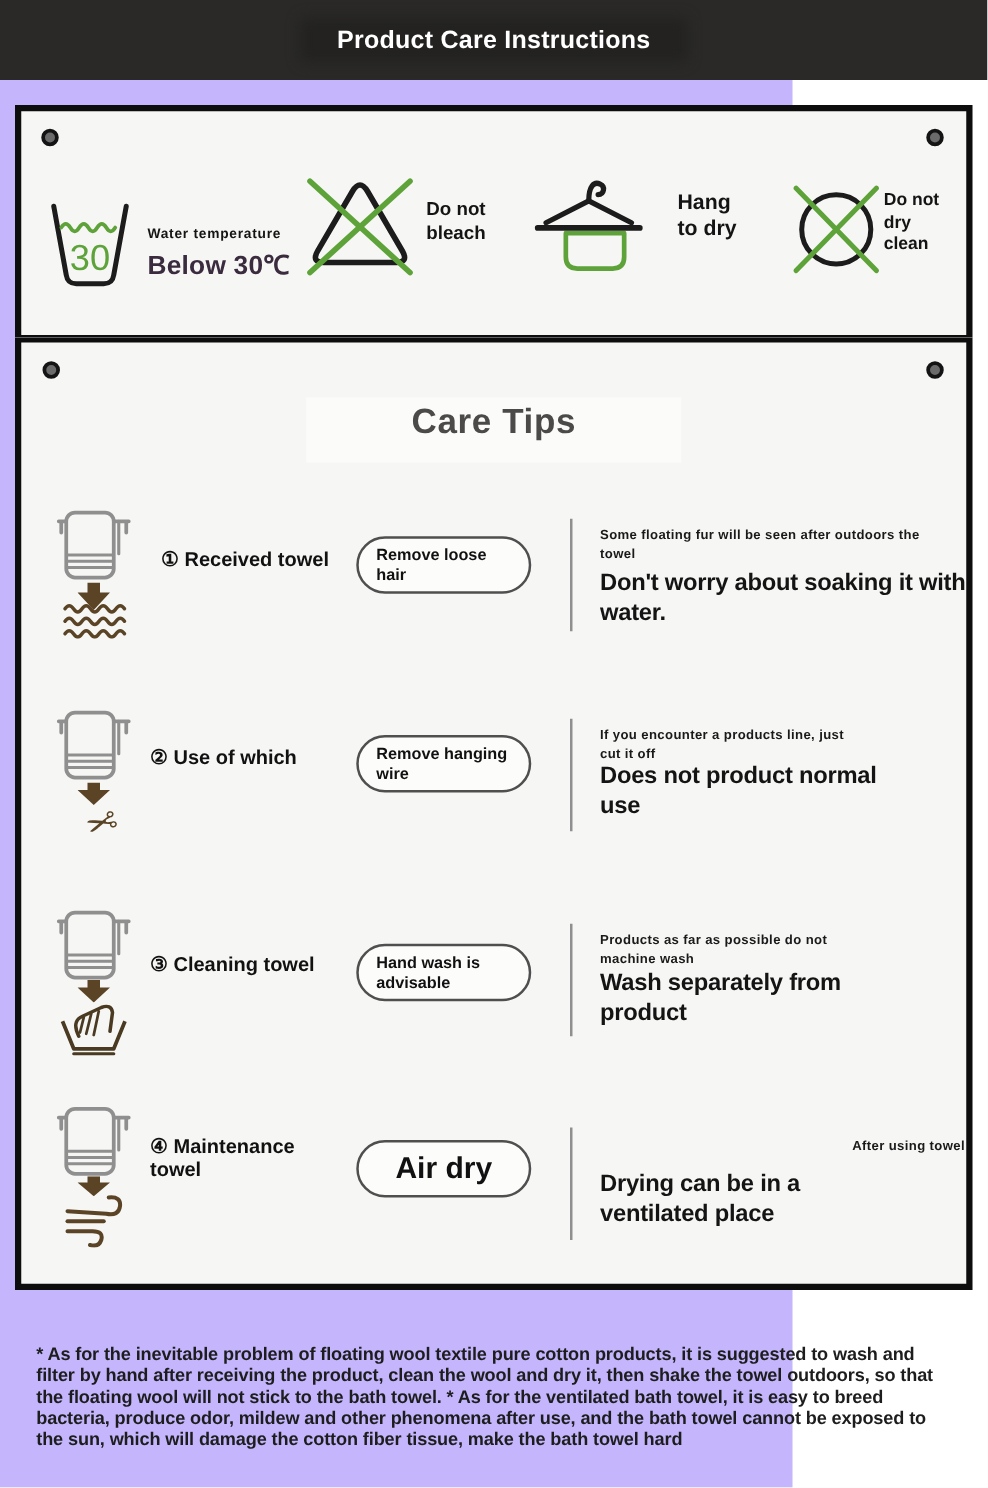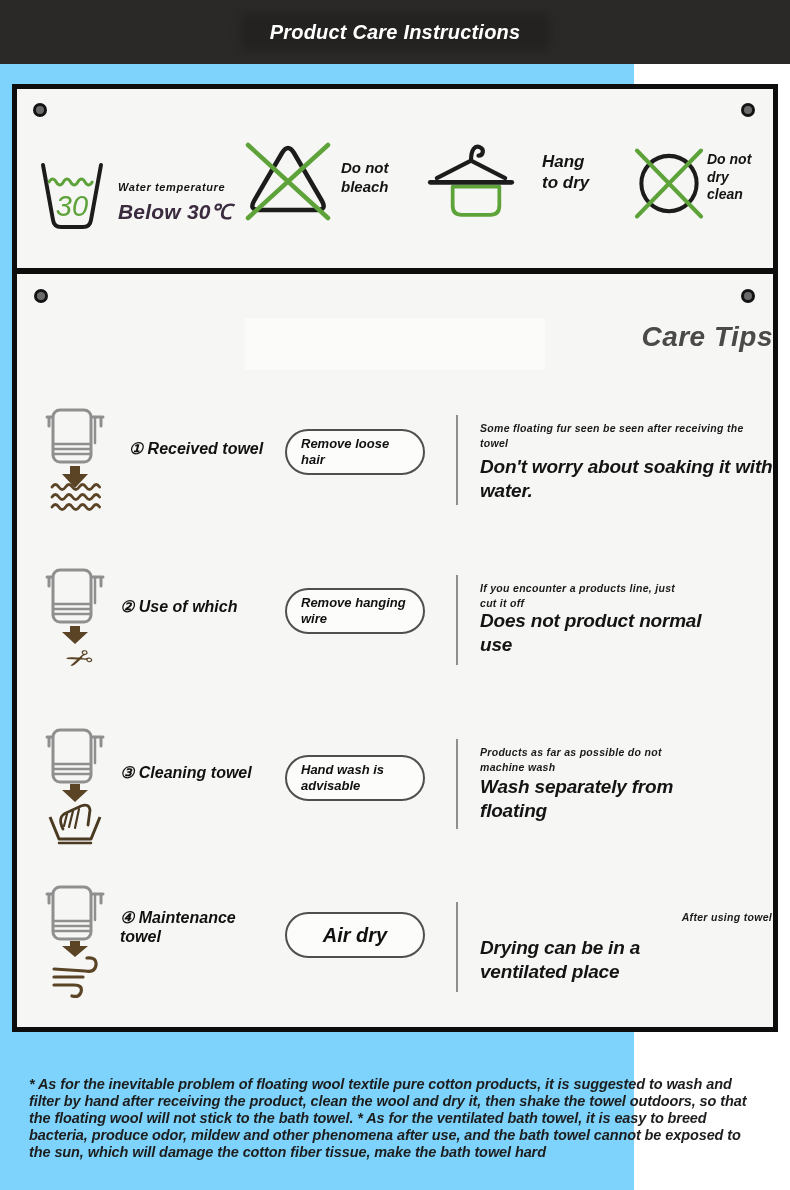--- a/index.html
+++ b/index.html
@@ -1,18 +1,18 @@
 <!DOCTYPE html>
 <html><head>
 <meta charset="utf-8">
 <style>
   * { margin:0; padding:0; box-sizing:border-box; }
   html,body { background:#ffffff; }
   body { width:790px; height:1190px; font-family:"Liberation Sans", sans-serif; position:relative; overflow:hidden; }
-  .page { position:absolute; left:0; top:0; width:634px; height:1190px; background:#7dd3fc;font-style:italic; }
+  .page { position:absolute; left:0; top:0; width:634px; height:1190px; background:#c4b5fd; }
 
   
   .topbar { position:absolute; left:0; top:0; width:790px; height:64px; background:#2a2928; display:flex; align-items:center; justify-content:center; }
   .topbar .ghost { position:absolute; left:50%; top:14px; transform:translateX(-50%); width:310px; height:36px; background:#232221; filter:blur(5px); border-radius:4px; }
   .topbar h1 { position:relative; color:#ffffff; font-size:20px; font-weight:700; letter-spacing:0.2px; }
 
   
   .panel { position:absolute; left:12px; width:766px; background:#f6f6f4; border:5px solid #0d0d0d; }
   .panel1 { top:84px; height:186px; border-bottom-width:2px; }
   .panel2 { top:270px; height:762px; border-top-width:4px; }
@@ -20,28 +20,28 @@
 
   .abs { position:absolute; }
 
   
   .sym-small-label { font-size:11px; font-weight:700; color:#141414; letter-spacing:0.6px; }
   .sym-big-label { font-size:21px; font-weight:700; color:#3a2b3e; margin-top:4px; letter-spacing:0.2px; }
   .sym-label { font-weight:700; color:#141414; line-height:1.25; white-space:pre-line; }
 
   
   .care-title-ghost { position:absolute; left:50%; top:44px; transform:translateX(-50%); width:300px; height:52px; background:#fbfbfa; }
-  .care-title { position:absolute; left:0; top:47px; width:100%; text-align:right; font-size:28px; font-weight:700; color:#4b4a49; letter-spacing:0.5px; }
+  .care-title { position:absolute; left:0; top:47px; width:100%; text-align:center; font-size:28px; font-weight:700; color:#4b4a49; letter-spacing:0.5px; }
 
   .row { position:absolute; left:0; width:756px; height:160px; }
   .row-label { position:absolute; left:103px; width:152px; font-size:16px; font-weight:700; color:#111111; line-height:1.2; }
   .pill { position:absolute; left:268px; width:140px; min-height:46px; border:2.5px solid #4f4f4f; border-radius:24px; background:#fcfcfb; display:flex; align-items:center; padding:4px 14px; }
   .pill span { font-size:13px; font-weight:700; color:#111111; line-height:1.2; white-space:pre-line; }
   .pill.big { justify-content:center; }
-  .pill.big span { font-size:20px; }
+  .pill.big span { font-size:24px; }
   .vdiv { position:absolute; left:439px; width:2px; height:90px; background:#8f8f8f; }
   .note-small { position:absolute; left:463px; width:292px; font-size:10.5px; font-weight:700; color:#1a1a1a; line-height:1.45; letter-spacing:0.3px; white-space:pre-line; }
   .note-big { position:absolute; left:463px; width:296px; font-size:19px; font-weight:700; color:#141414; line-height:1.25; letter-spacing:-0.2px; white-space:pre-line; }
 
   .scissors { position:absolute; display:inline-block; font-size:30px; color:#5b4426; transform:scaleX(-1) rotate(18deg); }
 
   
   .footnote { position:absolute; left:29px; top:1076px; width:734px; font-size:14.5px; font-weight:700; color:#1d1d1d; line-height:17px; letter-spacing:-0.1px; }
 </style>
 </head>
@@ -116,21 +116,21 @@
         <path d="M2 4 q3.4 -5 6.8 0 t6.8 0 t6.8 0 t6.8 0 t6.8 0 t6.8 0 t6.8 0" stroke="#5b4426" stroke-width="2.8" fill="none" stroke-linecap="round"></path>
         <path d="M2 14 q3.4 -5 6.8 0 t6.8 0 t6.8 0 t6.8 0 t6.8 0 t6.8 0 t6.8 0" stroke="#5b4426" stroke-width="2.8" fill="none" stroke-linecap="round"></path>
         <path d="M2 24 q3.4 -5 6.8 0 t6.8 0 t6.8 0 t6.8 0 t6.8 0 t6.8 0 t6.8 0" stroke="#5b4426" stroke-width="2.8" fill="none" stroke-linecap="round"></path>
       </svg>
       <div class="row-label" style="top:32px;text-align:center;">① Received towel</div>
       <div class="pill" style="top:22px;">
           <span>Remove loose
 hair</span>
         </div>
       <div class="vdiv" style="top:8px;"></div>
-      <div class="note-small" style="top:14px;">Some floating fur seen be seen after receiving the
+      <div class="note-small" style="top:14px;">Some floating fur will be seen after outdoors the
 towel</div>
       <div class="note-big" style="top:48px;">Don't worry about soaking it with water.</div>
     </div>
 
     <div class="row" style="top:293px;">
       <svg class="abs" style="left:28px; top:0;" width="60" height="58" viewBox="0 0 60 58">
         <path d="M2 10 H58 M4 10 V19 M56 10 V19" stroke="#8f8f8f" stroke-width="3" fill="none" stroke-linecap="round"></path>
         <path d="M50 10 V36" stroke="#8f8f8f" stroke-width="2.5" fill="none" stroke-linecap="round"></path>
         <rect x="8" y="3" width="38" height="52" rx="7" fill="#f6f6f4" stroke="#8f8f8f" stroke-width="3"></rect>
         <path d="M9 37 H45 M9 42 H45 M9 47 H45" stroke="#8f8f8f" stroke-width="2.5"></path>
@@ -169,21 +169,21 @@
       </svg>
       <div class="row-label" style="top:36px;">③ Cleaning towel</div>
       <div class="pill" style="top:28px;">
           <span>Hand wash is
 advisable</span>
         </div>
       <div class="vdiv" style="top:12px;"></div>
       <div class="note-small" style="top:18px;">Products as far as possible do not
 machine wash</div>
       <div class="note-big" style="top:48px;">Wash separately from
-floating</div>
+product</div>
     </div>
 
     <div class="row" style="top:610px;padding-left:20px;">
       <svg class="abs" style="left:28px; top:0;" width="60" height="58" viewBox="0 0 60 58">
         <path d="M2 10 H58 M4 10 V19 M56 10 V19" stroke="#8f8f8f" stroke-width="3" fill="none" stroke-linecap="round"></path>
         <path d="M50 10 V36" stroke="#8f8f8f" stroke-width="2.5" fill="none" stroke-linecap="round"></path>
         <rect x="8" y="3" width="38" height="52" rx="7" fill="#f6f6f4" stroke="#8f8f8f" stroke-width="3"></rect>
         <path d="M9 37 H45 M9 42 H45 M9 47 H45" stroke="#8f8f8f" stroke-width="2.5"></path>
       </svg>
       <svg class="abs" style="left:45px; top:57px;" width="26" height="16" viewBox="0 0 26 16">

